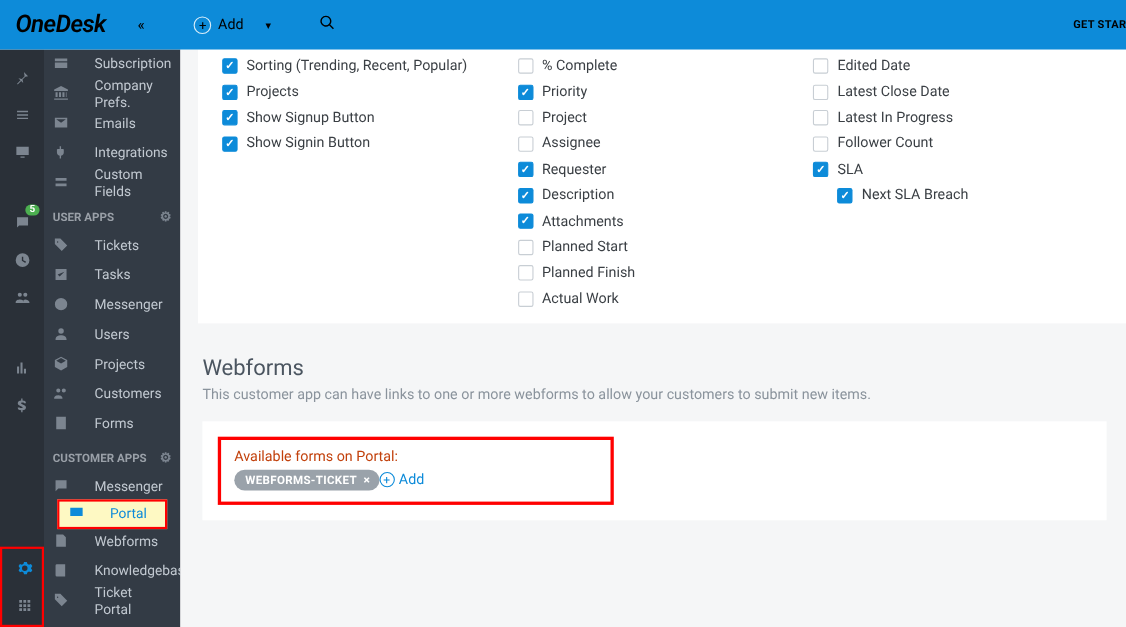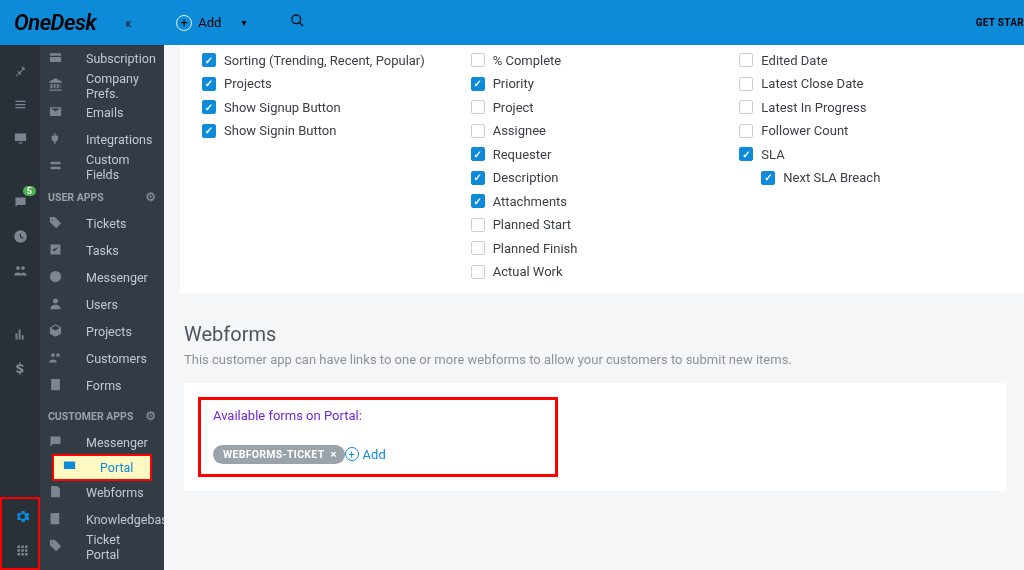--- a/index.html
+++ b/index.html
@@ -31,21 +31,21 @@
 .cols{display:flex;padding:0 16px}
 .col{flex:1;min-width:0}
 .chk{display:flex;align-items:center;gap:8px;height:23.5px;font-size:13px;color:#3a3f44}
 .chk .box{width:14px;height:14px;border-radius:2px;border:1px solid #c8ced4;background:#fff;display:flex;align-items:center;justify-content:center;color:#fff;font-size:10px;font-weight:bold}
 .chk.on .box{background:#0d8bd9;border-color:#0d8bd9}
 .chk.indent{padding-left:22px}
 .section{margin:16px 0 0 16px;background:#fff;padding:12px 18px 18px}
 .sec-title{font-size:20px;color:#4b5560;font-weight:400;margin-bottom:6px}
 .sec-desc{font-size:13px;color:#8a939c;margin-bottom:16px}
 .formbox{border:3px solid red;padding:8px 12px 10px;display:inline-block;min-width:360px}
-.avail-lbl{font-size:13px;color:#6d28d9;margin-bottom:22px}
+.avail-lbl{font-size:13px;color:#c2410c;margin-bottom:4px}
 .chiprow{display:flex;align-items:center;}
 .chip{background:#9aa2aa;color:#fff;font-size:10.5px;font-weight:700;border-radius:11px;padding:3px 8px 3px 10px;display:flex;align-items:center;gap:6px;letter-spacing:.3px}
 .chip .x{font-size:11px;cursor:pointer}
 .addlink{color:#0d8bd9;font-size:13px;display:flex;align-items:center;gap:4px;cursor:pointer}
 .addlink .pc{width:14px;height:14px;border:1.5px solid #0d8bd9;border-radius:50%;display:flex;align-items:center;justify-content:center;font-size:11px;line-height:1}
 svg{width:15px;height:15px;fill:currentColor}
 </style>
 </head>
 <body>
 

